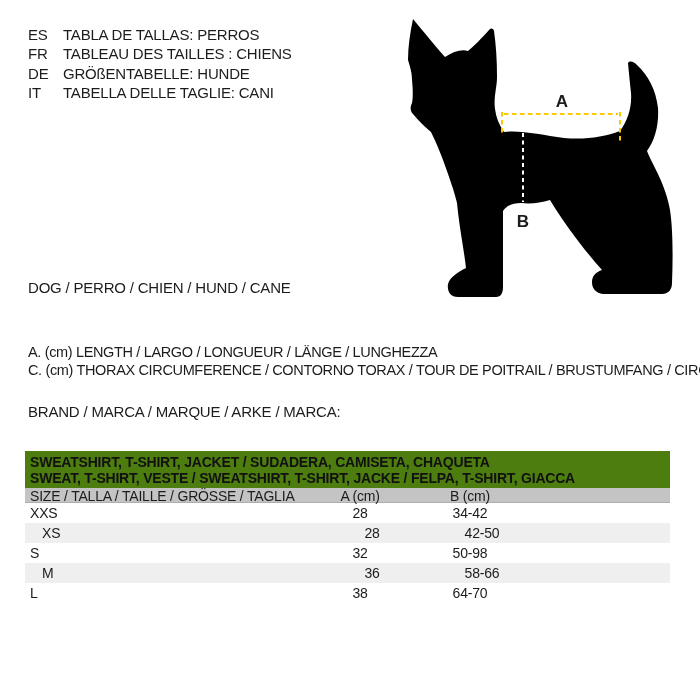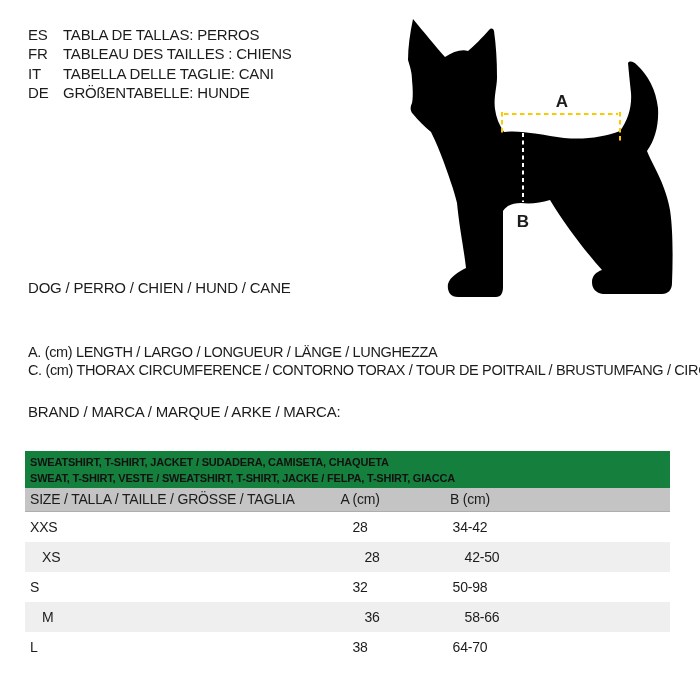--- a/index.html
+++ b/index.html
@@ -32,56 +32,56 @@
   .measure-c { top:361.5px; }
 
   .brand-line {
     position:absolute; left:28px; top:403px;
     font-size:15px; font-weight:500; letter-spacing:-0.2px;
   }
 
   
   .size-table { position:absolute; left:25px; top:451px; width:645px; }
   .cat-band {
-    background:#15803d; padding:2.5px 0 2px 5px;
-    font-weight:bold; font-size:11px; line-height:16.2px; letter-spacing:-0.2px;
+    background:#4d7c0f; padding:2.5px 0 2px 5px;
+    font-weight:bold; font-size:14px; line-height:16.2px; letter-spacing:-0.2px;
     color:#111;
   }
   .t-row {
     display:grid; grid-template-columns:275px 120px 100px 1fr;
-    align-items:center; height:30px;
+    align-items:center; height:20px;
     font-size:14px; font-weight:500; letter-spacing:-0.2px;
   }
   .t-head {
-    background:#c4c4c4; height:24px;
+    background:#c4c4c4; height:15px;
     border-bottom:1px solid #aeaeae; box-sizing:border-box;
   }
   .t-row .c1 { padding-left:5px; }
   .t-row .c2, .t-row .c3 { text-align:center; }
   .t-row.alt { background:#efefef;padding-left:12px; }
 </style>
 </head>
 <body>
 
 <div class="lang-block">
   <div class="lang-row">
     <span class="lang-code">ES</span>
     <span>TABLA DE TALLAS: PERROS</span>
   </div>
   <div class="lang-row">
     <span class="lang-code">FR</span>
     <span>TABLEAU DES TAILLES : CHIENS</span>
   </div>
   <div class="lang-row">
+    <span class="lang-code">DE</span>
+    <span>GRÖßENTABELLE: HUNDE</span>
+  </div>
+  <div class="lang-row">
     <span class="lang-code">IT</span>
     <span>TABELLA DELLE TAGLIE: CANI</span>
-  </div>
-  <div class="lang-row">
-    <span class="lang-code">DE</span>
-    <span>GRÖßENTABELLE: HUNDE</span>
   </div>
 </div>
 
 <svg class="dog-figure" viewBox="0 0 320 320" xmlns="http://www.w3.org/2000/svg">
   <path fill="#000000" d="
     M 33,19
     C 30,33 28,47 28,60
     C 30,67 32,72 32,80
     C 33,90 33,98 32,103
     C 30,107 30,111 33,114

